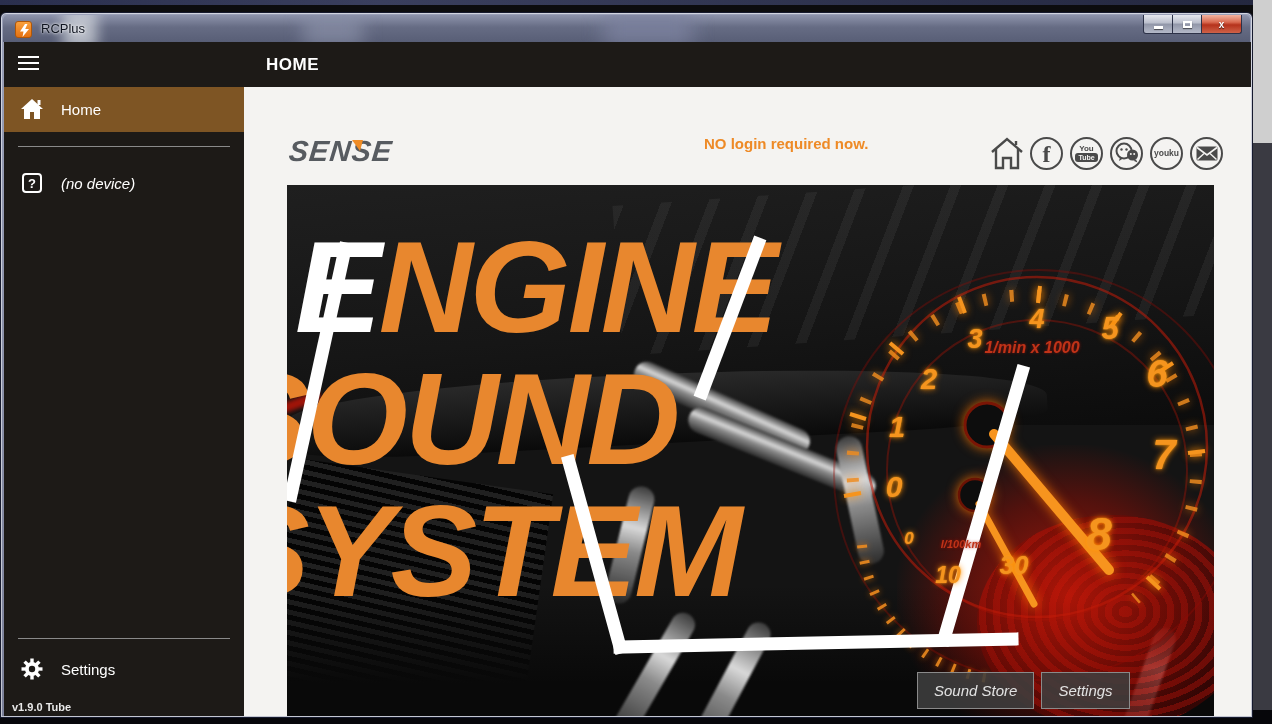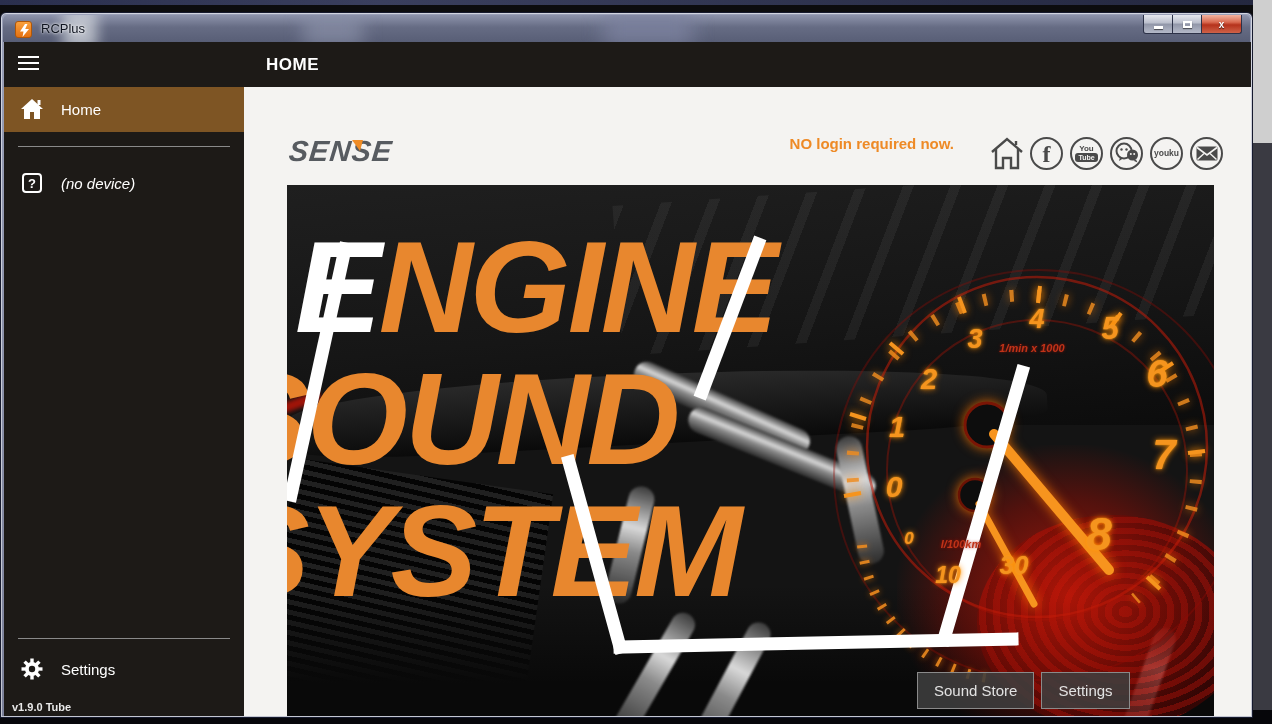--- a/index.html
+++ b/index.html
@@ -73,21 +73,21 @@
           align-items:center; justify-content:center; }
   .version { position:absolute; left:8px; bottom:3px; font-size:11px; font-weight:bold; color:#e9e9e9; }
 
   
   .brand { position:absolute; left:285px; top:93px; width:140px; height:32px; }
   .brand .btxt { font-size:29px; font-weight:bold; font-style:italic; color:#575b60;
                  letter-spacing:1px; transform:skewX(-6deg); display:inline-block; }
   .brand .n-accent { position:absolute; left:63px; top:5px; width:0; height:0;
                  border-left:8px solid transparent; border-right:3px solid transparent;
                  border-top:11px solid #ef8c26; }
-  .notice { position:absolute; left:700px; top:92px; width:250px; text-align:right;
+  .notice { position:absolute; left:700px; top:92px; width:250px; 
             color:#ee8a26; font-size:15px; font-weight:bold; line-height:20px; }
   .social { position:absolute; left:984px; top:92px; height:38px; display:flex; gap:3px; align-items:center; }
   .soc { width:37px; height:37px; display:flex; align-items:center; justify-content:center; cursor:pointer; }
   .soc-circle { width:33px; height:33px; border:2px solid #4a4a4a; border-radius:50%;
                 display:flex; flex-direction:column; align-items:center; justify-content:center;
                 color:#4a4a4a; }
   .soc-f { font-family:"Liberation Serif",serif; font-weight:bold; font-size:24px; margin-top:2px; }
   .yt-you { font-size:8px; font-weight:bold; line-height:8px; }
   .yt-tube { font-size:7px; font-weight:bold; color:#f4f3f1; background:#4a4a4a;
              border-radius:3px; padding:0 3px; line-height:9px; }
@@ -139,21 +139,21 @@
   .tnum { position:absolute; transform:translate(-50%,-50%); color:#f5941e;
           font-style:italic; font-weight:bold;
           text-shadow:0 0 6px rgba(255,140,0,.95), 0 0 2px rgba(255,180,40,.9); }
   .tunit { position:absolute; transform:translate(-50%,-50%); color:#c03318;
            font-style:italic; font-weight:bold; text-shadow:0 0 3px rgba(160,20,10,.8); }
 
   .hero-buttons { position:absolute; left:630px; top:487px; display:flex; gap:7px; }
   .hbtn { height:37px; padding:0 16px; background:rgba(62,62,62,.88);
           border:1px solid #8a8a8a; color:#e2e2e2; font-size:15px;
           display:flex; align-items:center; justify-content:center; cursor:pointer;
-          font-family:"Liberation Sans",sans-serif; }
+          font-family:"Liberation Sans",sans-serif;font-style:italic; }
 </style>
 </head>
 <body>
 
 <div class="desktop-top"></div>
 <div class="desktop-right">
     <div class="dr-top"></div>
   </div>
 <div class="desktop-bottom"></div>
 
@@ -354,21 +354,21 @@
 
       <span class="tnum" style="left:607px;top:302px;font-size:30px">0</span>
       <span class="tnum" style="left:610px;top:242px;font-size:29px">1</span>
       <span class="tnum" style="left:642px;top:194px;font-size:29px">2</span>
       <span class="tnum" style="left:688px;top:154px;font-size:27px">3</span>
       <span class="tnum" style="left:750px;top:134px;font-size:27px">4</span>
       <span class="tnum" style="left:823px;top:144px;font-size:31px">5</span>
       <span class="tnum" style="left:870px;top:189px;font-size:38px">6</span>
       <span class="tnum" style="left:877px;top:270px;font-size:42px">7</span>
       <span class="tnum" style="left:812px;top:349px;font-size:46px">8</span>
-      <span class="tunit" style="left:745px;top:163px;font-size:11px">1/min x 1000</span>
+      <span class="tunit" style="left:745px;top:163px;font-size:16px">1/min x 1000</span>
       <span class="tnum" style="left:622px;top:354px;font-size:17px">0</span>
       <span class="tnum" style="left:661px;top:390px;font-size:23px">10</span>
       <span class="tnum" style="left:727px;top:380px;font-size:26px">30</span>
       <span class="tunit" style="left:674px;top:359px;font-size:11px">l/100km</span>
 
       <div class="hero-buttons">
         <div class="hbtn">Sound Store</div>
         <div class="hbtn">Settings</div>
       </div>
     </div>

